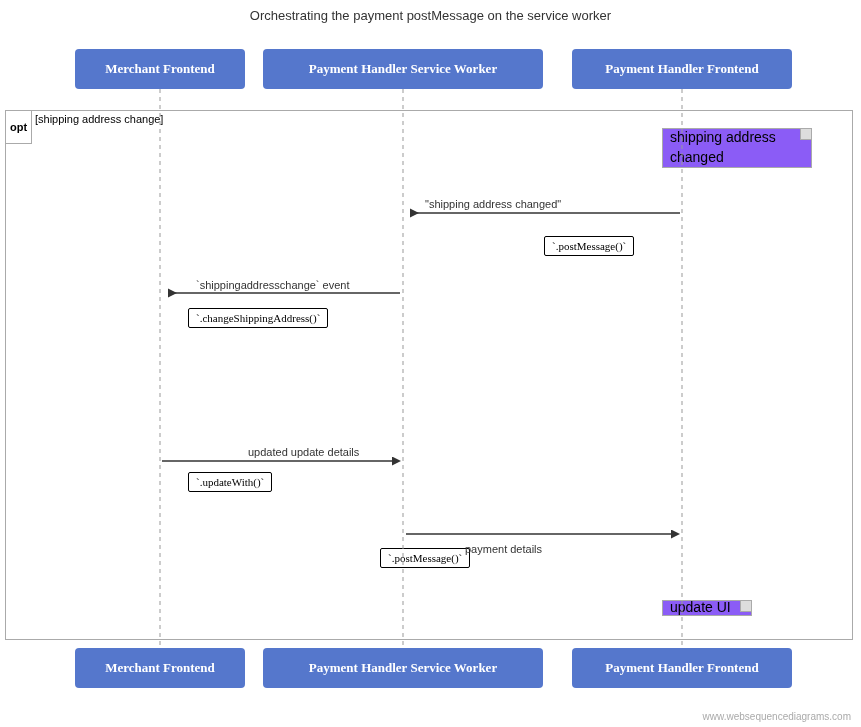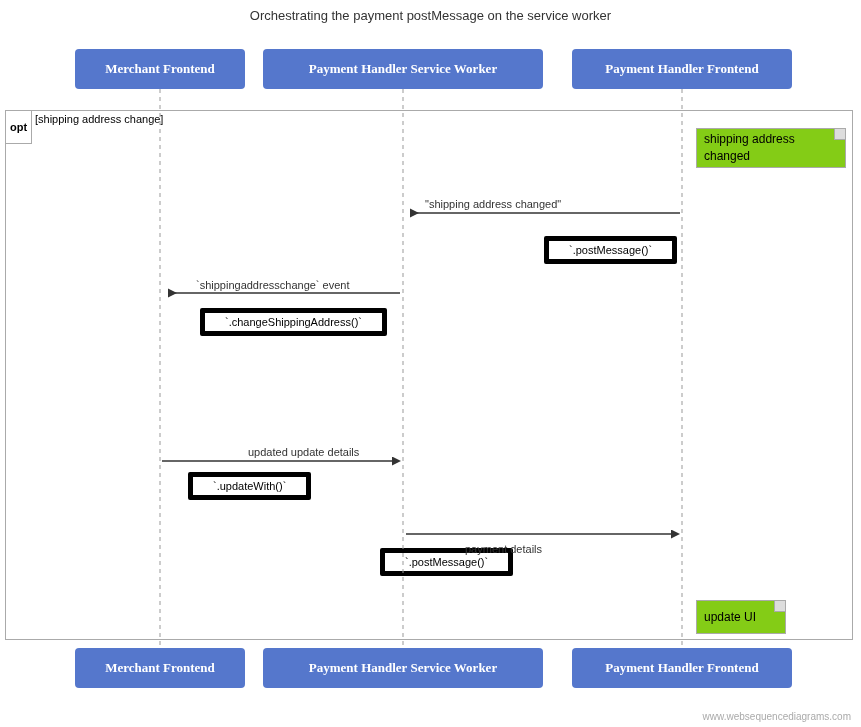--- a/index.html
+++ b/index.html
@@ -63,35 +63,34 @@
       position: absolute;
       top: 0;
       left: 0;
       width: 861px;
       height: 727px;
       pointer-events: none;
     }
     
     .code-box {
       position: absolute;
-      border: 5px solid #000000;
+      border: 1px solid #000000;
       background: #fff;
-      font-family: Liberation Sans, sans-serif;
+      font-family: Liberation Serif, serif;
       font-size: 11px;
-      padding: 3px 20px;
+      padding: 3px 7px;
       border-radius: 2px;
     }
     .note-box {
       position: absolute;
       border: 1px solid #aaa;
-      background: #84cc16;
-      font-size: 12px;
+      background: #8b5cf6;
+      font-size: 14px;
       padding: 5px 7px;
       line-height: 1.4;
-      margin-left: 34px;
     }
     .note-box::after {
       content: '';
       position: absolute;
       top: 0;
       right: 0;
       width: 10px;
       height: 10px;
       background: #ddd;
       border-left: 1px solid #aaa;
@@ -122,24 +121,24 @@
 
   <div class="actor-box" style="left:75px;top:648px;width:170px;height:40px;">Merchant Frontend</div>
   <div class="actor-box" style="left:263px;top:648px;width:280px;height:40px;">Payment Handler Service Worker</div>
   <div class="actor-box" style="left:572px;top:648px;width:220px;height:40px;">Payment Handler Frontend</div>
 
   <div class="opt-frame" style="left:5px;top:110px;width:848px;height:530px;"></div>
   <div class="opt-label" style="left:5px;top:110px;">opt</div>
   <div class="opt-condition" style="left:35px;top:113px;">[shipping address change]</div>
 
   <div class="note-box" style="left:662px;top:128px;width:150px;height:40px;display:flex;align-items:center;">shipping address changed</div>
-  <div class="note-box" style="left:662px;top:600px;width:90px;height:34px;display:flex;align-items:center;">update UI</div>
+  <div class="note-box" style="left:662px;top:600px;width:90px;height:16px;display:flex;align-items:center;">update UI</div>
 
   <div class="code-box" style="left:544px;top:236px;">`.postMessage()`</div>
-  <div class="code-box" style="left:200px;top:308px;">`.changeShippingAddress()`</div>
+  <div class="code-box" style="left:188px;top:308px;">`.changeShippingAddress()`</div>
   <div class="code-box" style="left:188px;top:472px;">`.updateWith()`</div>
   <div class="code-box" style="left:380px;top:548px;">`.postMessage()`</div>
 
   <div class="arrow-label" style="left:425px;top:198px;">"shipping address changed"</div>
   <div class="arrow-label" style="left:196px;top:279px;">`shippingaddresschange` event</div>
   <div class="arrow-label" style="left:248px;top:446px;">updated update details</div>
   <div class="arrow-label" style="left:465px;top:543px;">payment details</div>
 
   <svg class="arrows">
 

